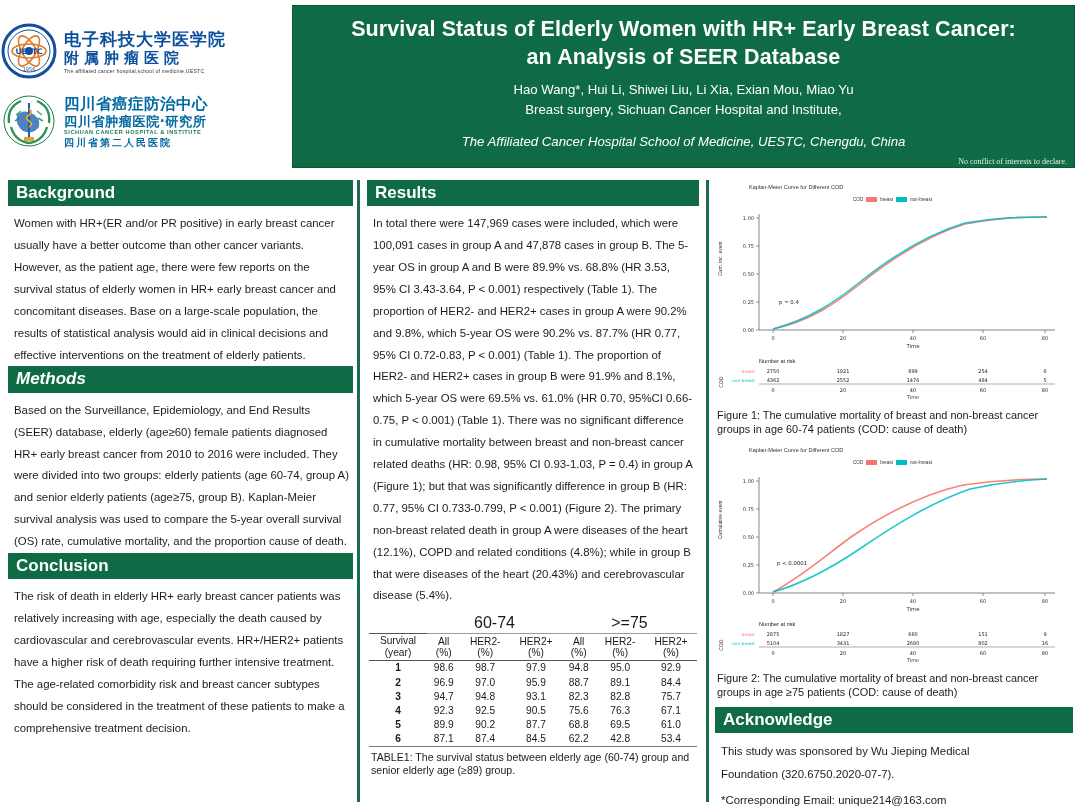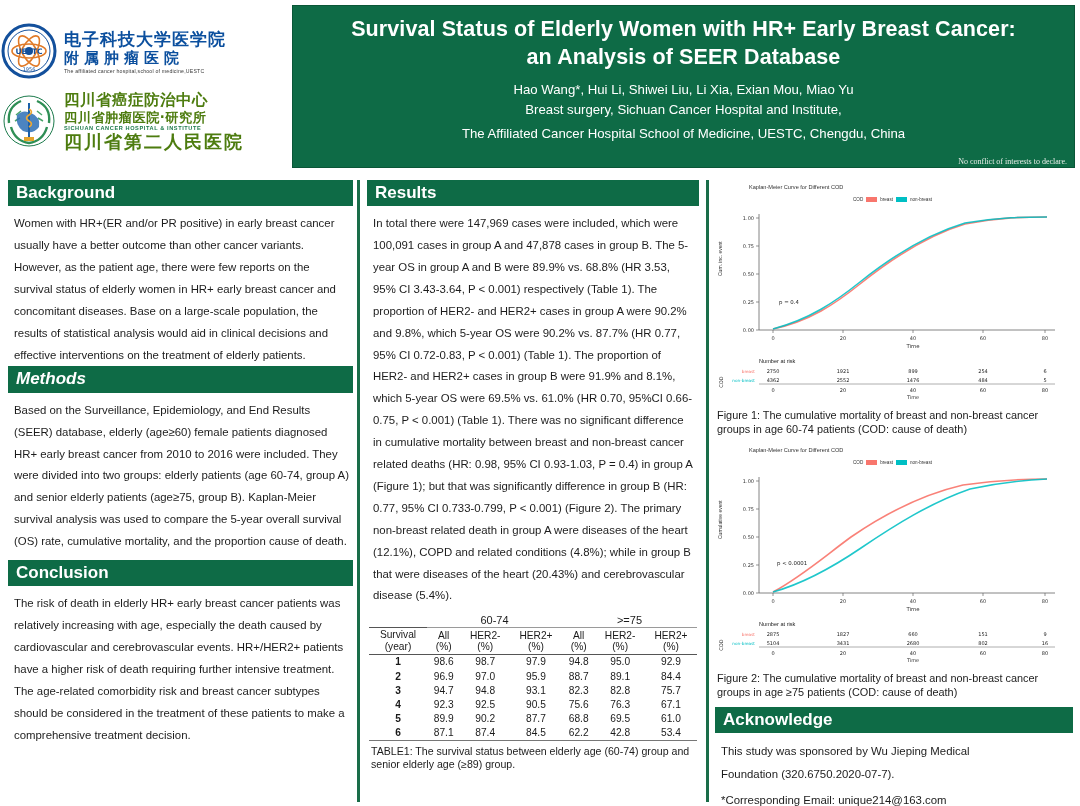--- a/index.html
+++ b/index.html
@@ -9,21 +9,21 @@
   
   .header{position:absolute;left:0;top:0;width:1080px;height:173px;}
   .logo-col{position:absolute;left:0;top:0;width:280px;height:173px;background:#ffffff;
             display:flex;flex-direction:column;justify-content:center;align-items:center;gap:4px;padding-top:2px;box-sizing:border-box;}
   .logo-row{display:flex;align-items:center;gap:7px;width:278px;}
   .logo-mark{flex:0 0 auto;}
   .logo-text{display:flex;flex-direction:column;line-height:1;}
   .cn-big{font-family:"DejaVu Sans",sans-serif;font-weight:bold;color:#0b4f9e;letter-spacing:1px;}
   .cn-big2{font-family:"DejaVu Sans",sans-serif;font-weight:bold;color:#0b4f9e;letter-spacing:5px;font-size:15px;}
   .cn-en{font-size:5.2px;color:#3a3a3a;letter-spacing:.2px;white-space:nowrap;}
-  .cn-green{font-family:"DejaVu Sans",sans-serif;font-weight:bold;color:#4d7c0f;letter-spacing:.5px;}
+  .cn-green{font-family:"DejaVu Sans",sans-serif;font-weight:bold;color:#0369a1;letter-spacing:.5px;}
   .cn-green-en{font-size:5.6px;color:#1b7a4b;letter-spacing:.6px;white-space:nowrap;font-weight:bold;}
 
   .title-band{position:absolute;left:292px;top:5px;width:783px;height:163px;background:#0e6b46;
               border:1px solid #0a5637;box-sizing:border-box;color:#fff;text-align:center;padding-top:10px;}
   .ptitle{font-size:21.5px;font-weight:bold;line-height:1.28;letter-spacing:.1px;}
   .pauthors{font-size:13.2px;margin-top:9px;line-height:1.5;font-weight:normal;}
   .pnote{position:absolute;right:7px;bottom:1px;font-family:"Liberation Serif",serif;font-size:8px;color:#e9eee9;}
 
   
   .col{position:absolute;top:180px;}
@@ -34,21 +34,21 @@
   .vdiv2{position:absolute;left:706px;top:180px;width:3px;height:622px;background:#1a6d49;}
 
   .sec-head{background:#0e6b46;color:#ffffff;font-size:17px;font-weight:bold;
             padding:2px 0 3px 8px;line-height:1.25;margin:0 0 5px 0;border-bottom:2px solid #ffffff;}
   .body-text{font-size:11.4px;line-height:1.92;text-align:left;color:#1c1c1c;padding:0 4px 0 6px;}
 
   
   .tbl-wrap{margin-top:6px;padding:0 2px;}
   table.survival{border-collapse:collapse;width:328px;font-size:10.2px;}
   table.survival td,table.survival th{padding:1px 2px;text-align:center;font-weight:normal;}
-  .grp-row th{font-weight:bold;font-size:11px;padding-bottom:1px;}
+  .grp-row th{font-weight:bold;font-size:16px;padding-bottom:1px;}
   .grp-rule{border-bottom:1px solid #9a9a9a;}
   .hdr-row th{font-weight:bold;font-size:10.2px;border-bottom:1.4px solid #555;padding:2px 1px 3px;}
   .hdr-row th.first,.grp-row th.first{border-bottom:1.4px solid #555;}
   .survival tbody td{padding:1.6px 2px;}
   .survival tbody td.yr{font-weight:bold;}
   .survival tbody tr:last-child td{border-bottom:1.2px solid #777;}
   .tbl-cap{font-size:10.6px;line-height:1.28;margin-top:4px;padding:0 2px;color:#1c1c1c;}
 
   
   .fig{position:relative;width:352px;height:200px;background:#ffffff;}
@@ -101,47 +101,47 @@
             <path d="M16 22 Q22 16 30 20 Q40 24 38 34 Q32 42 22 38 Q14 32 16 22 Z" fill="#2d6fb5" opacity="0.85"></path>
             <line x1="28" y1="10" x2="28" y2="46" stroke="#1b5fa8" stroke-width="2"></line>
             <path d="M28 16 q5 3 0 6 q-5 3 0 6 q5 3 0 6" stroke="#f0a830" stroke-width="1.6" fill="none"></path>
             <rect x="23" y="44" width="10" height="4" fill="#e4a32c"></rect>
           </svg>
         </span>
         <span class="logo-text">
           <span class="cn-green" style="font-size:15.5px;">四川省癌症防治中心</span>
           <span class="cn-green" style="font-size:13.2px;margin-top:2px;">四川省肿瘤医院·研究所</span>
           <span class="cn-green-en" style="margin-top:2px;">SICHUAN CANCER HOSPITAL &amp; INSTITUTE</span>
-          <span class="cn-green" style="font-size:18px;margin-top:2px;letter-spacing:2px;font-family:Liberation Mono, monospace;">四川省第二人民医院</span>
+          <span class="cn-green" style="font-size:10px;margin-top:2px;letter-spacing:2px;">四川省第二人民医院</span>
         </span>
       </div>
     </div>
 
     <div class="title-band">
       <div class="ptitle">Survival Status of Elderly Women with HR+ Early Breast Cancer:</div>
       <div class="ptitle">an Analysis of SEER Database</div>
       <div class="pauthors">Hao Wang*, Hui Li, Shiwei Liu, Li Xia, Exian Mou, Miao Yu</div>
       <div class="pauthors" style="margin-top:0;">Breast surgery, Sichuan Cancer Hospital and Institute,</div>
-      <div class="pauthors" style="margin-top:4px;">The Affiliated Cancer Hospital School of Medicine, UESTC, Chengdu, China</div>
+      <div class="pauthors" style="margin-top:12px;font-style:italic;">The Affiliated Cancer Hospital School of Medicine, UESTC, Chengdu, China</div>
       <div class="pnote">No conflict of interests to declare.</div>
     </div>
   </div>
 
   <div class="vdiv1"></div>
   <div class="vdiv2"></div>
 
   <div class="col col-left">
 
     <div class="sec-head">Background</div>
     <div class="body-text">Women with HR+(ER and/or PR positive) in early breast cancer usually have a better outcome than other cancer variants. However, as the patient age, there were few reports on the survival status of elderly women in HR+ early breast cancer and concomitant diseases. Base on a large-scale population, the results of statistical analysis would aid in clinical decisions and effective interventions on the treatment of elderly patients.</div>
 
     <div class="sec-head" style="font-style:italic;">Methods</div>
     <div class="body-text">Based on the Surveillance, Epidemiology, and End Results (SEER) database, elderly (age≥60) female patients diagnosed HR+ early breast cancer from 2010 to 2016 were included. They were divided into two groups: elderly patients (age 60-74, group A) and senior elderly patients (age≥75, group B). Kaplan-Meier survival analysis was used to compare the 5-year overall survival (OS) rate, cumulative mortality, and the proportion cause of death.</div>
 
-    <div class="sec-head" style="margin-top:7px;">Conclusion</div>
+    <div class="sec-head" style="">Conclusion</div>
     <div class="body-text">The risk of death in elderly HR+ early breast cancer patients was relatively increasing with age, especially the death caused by cardiovascular and cerebrovascular events. HR+/HER2+ patients have a higher risk of death requiring further intensive treatment. The age-related comorbidity risk and breast cancer subtypes should be considered in the treatment of these patients to make a comprehensive treatment decision.</div>
   </div>
 
   <div class="col col-mid">
 
     <div class="sec-head">Results</div>
     <div class="body-text">In total there were 147,969 cases were included, which were 100,091 cases in group A and 47,878 cases in group B. The 5-year OS in group A and B were 89.9% vs. 68.8% (HR 3.53, 95% CI 3.43-3.64, P &lt; 0.001) respectively (Table 1). The proportion of HER2- and HER2+ cases in group A were 90.2% and 9.8%, which 5-year OS were 90.2% vs. 87.7% (HR 0.77, 95% CI 0.72-0.83, P &lt; 0.001) (Table 1). The proportion of HER2- and HER2+ cases in group B were 91.9% and 8.1%, which 5-year OS were 69.5% vs. 61.0% (HR 0.70, 95%CI 0.66-0.75, P &lt; 0.001) (Table 1). There was no significant difference in cumulative mortality between breast and non-breast cancer related deaths (HR: 0.98, 95% CI 0.93-1.03, P = 0.4) in group A (Figure 1); but that was significantly difference in group B (HR: 0.77, 95% CI 0.733-0.799, P &lt; 0.001) (Figure 2). The primary non-breast related death in group A were diseases of the heart (12.1%), COPD and related conditions (4.8%); while in group B that were diseases of the heart (20.43%) and cerebrovascular disease (5.4%).</div>
 
     <div class="tbl-wrap">
       <table class="survival">

